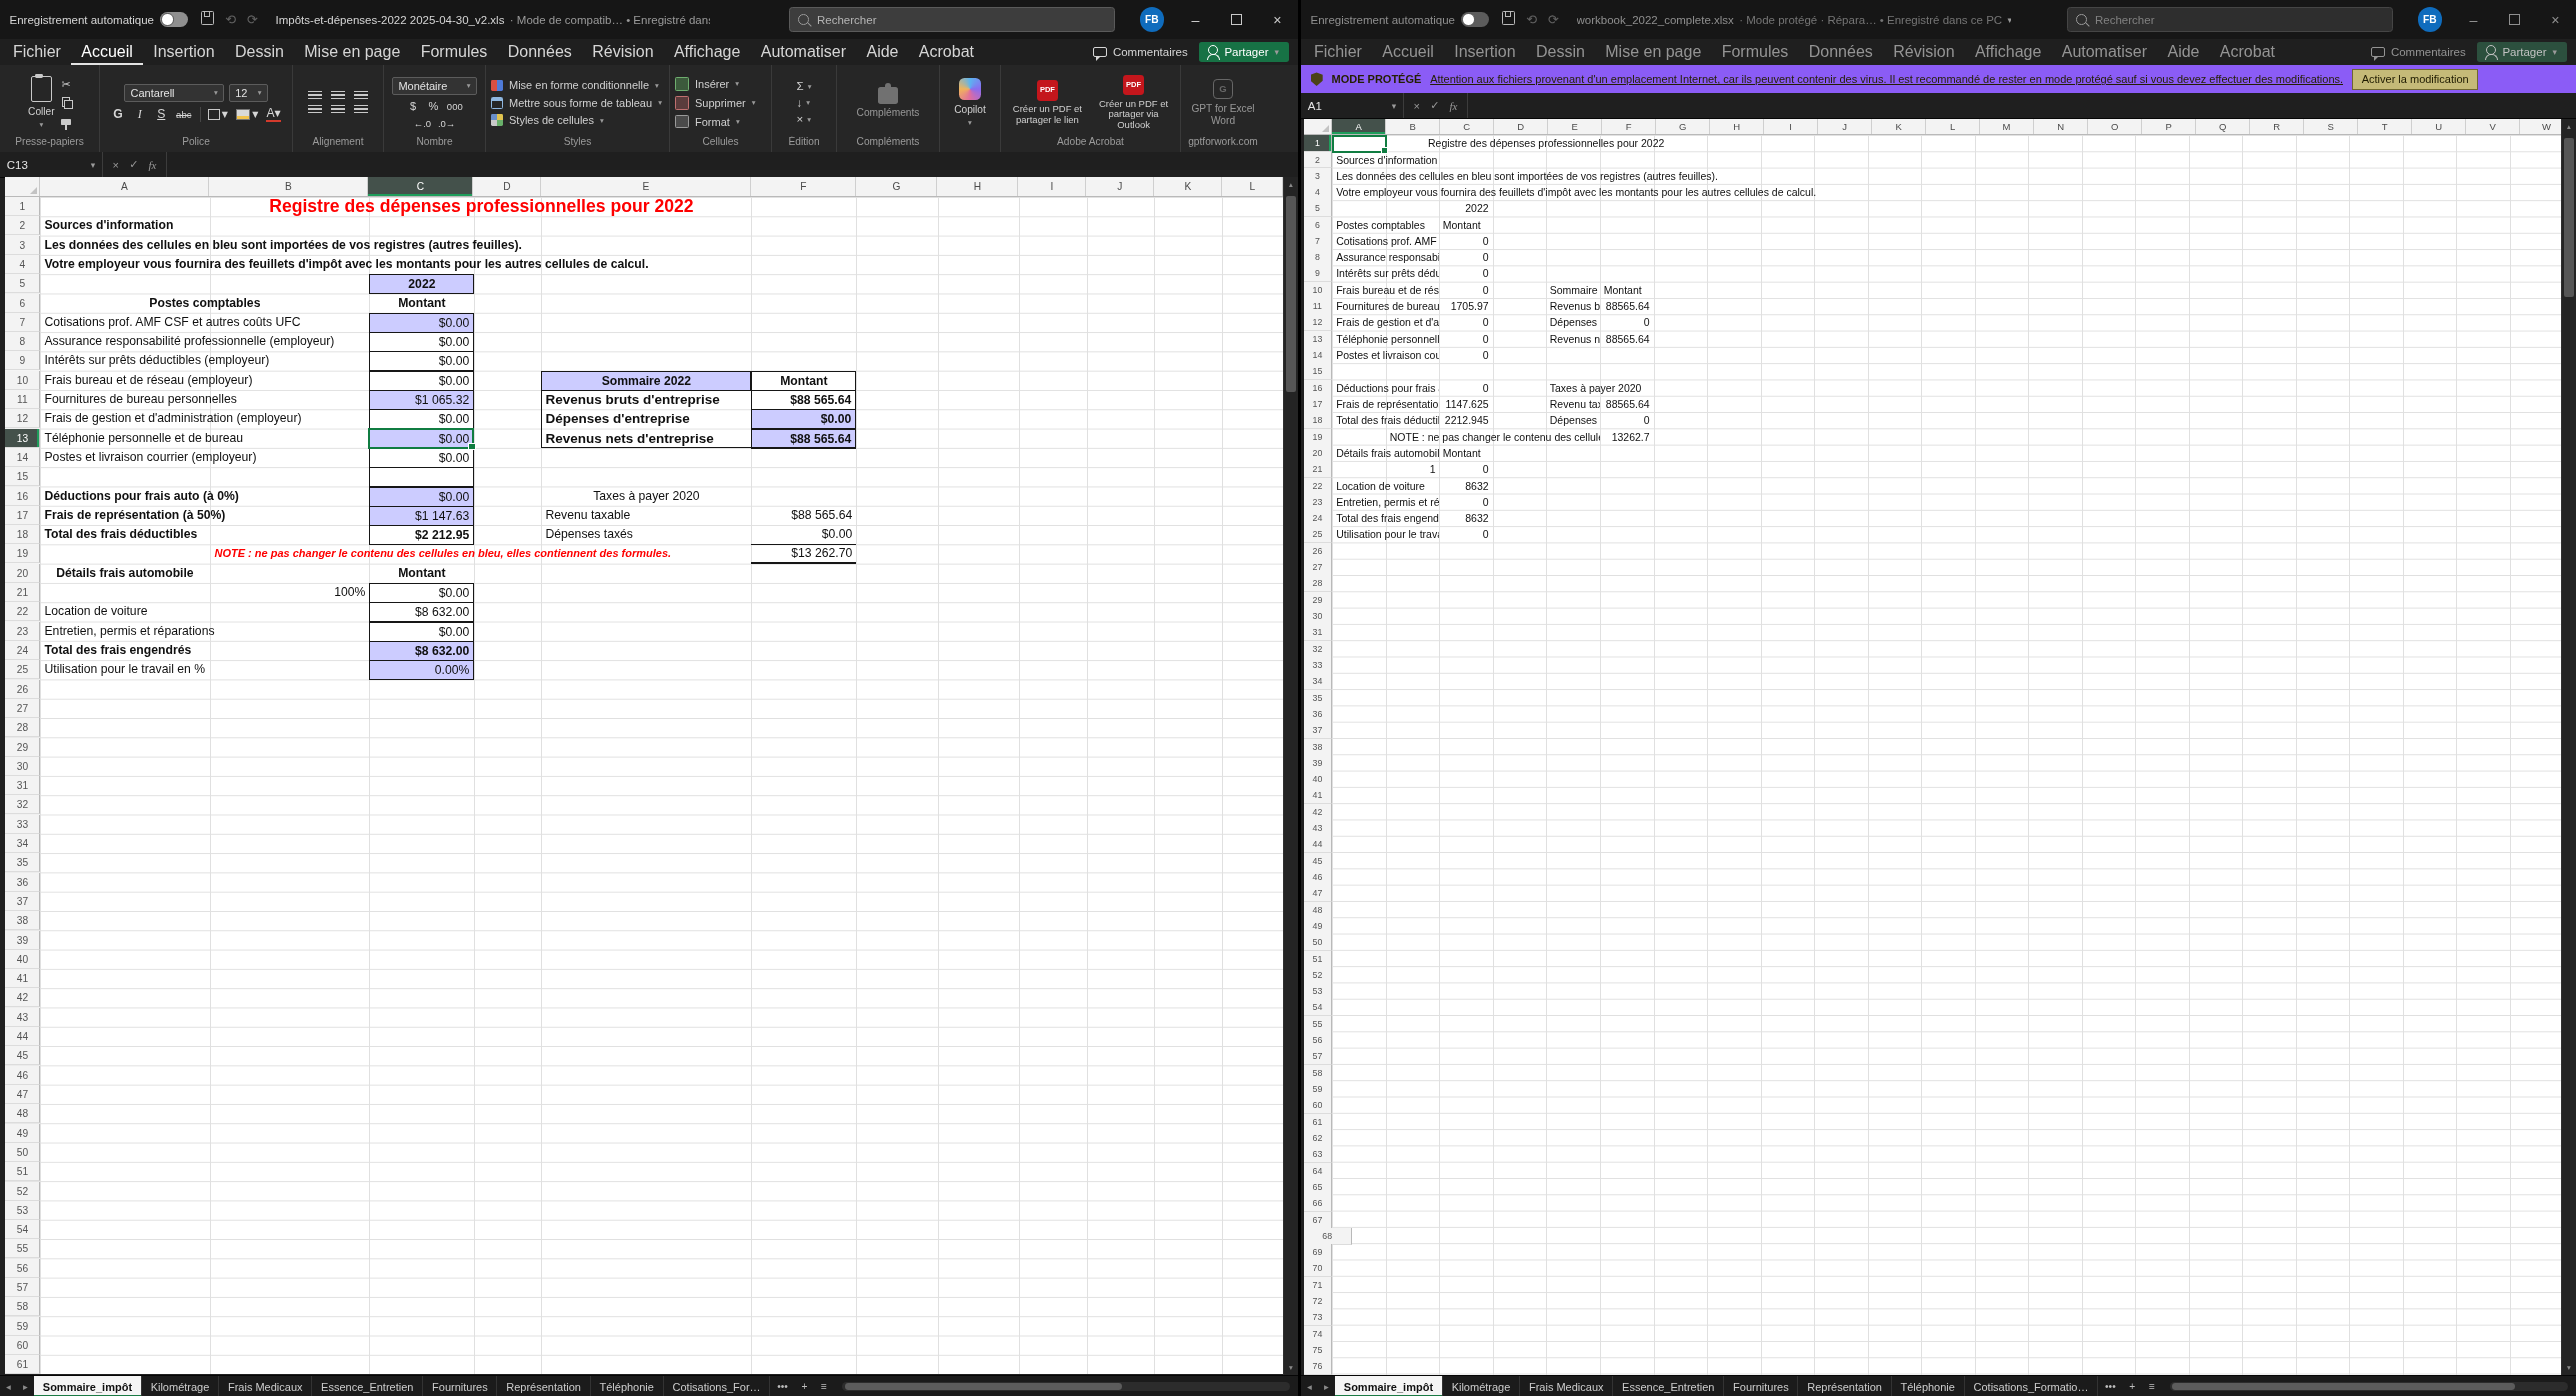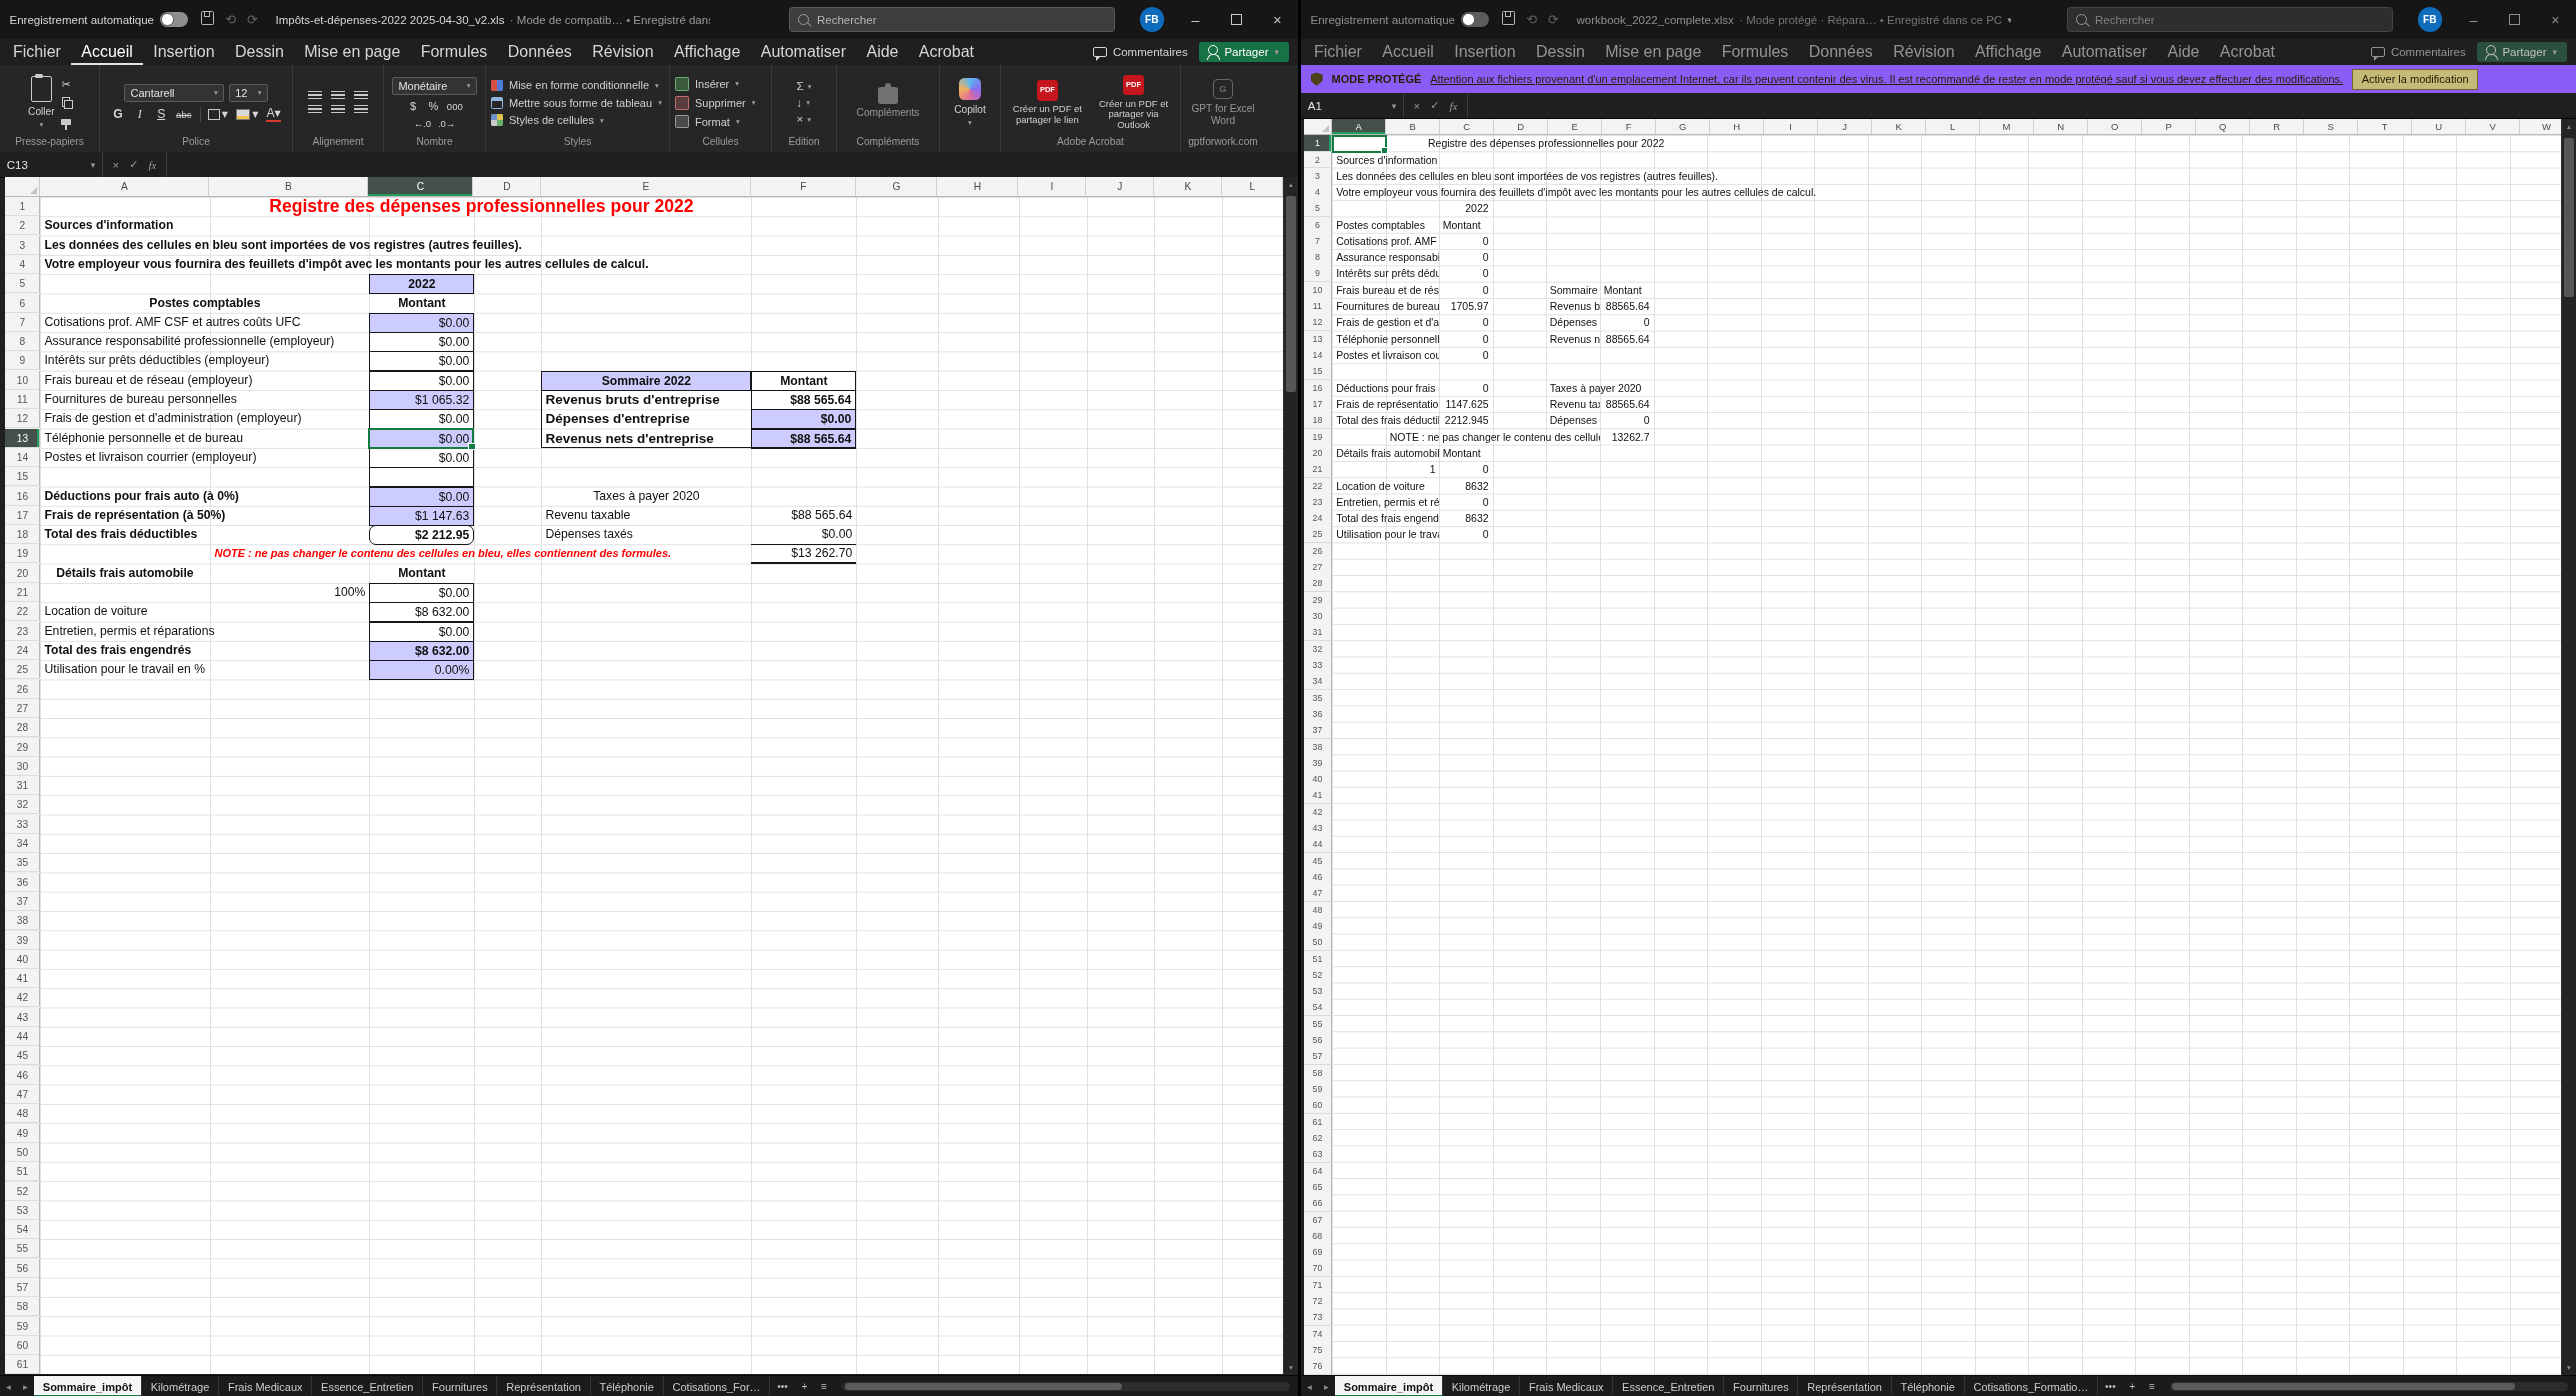--- a/index.html
+++ b/index.html
@@ -597,21 +597,21 @@
           <div class="cell k-bd k-r" style="left: 364px; top: 251px; width: 105px; height: 20px; line-height: 19.3px;">$0.00</div>
           <div class="cell k-bd k-r" style="left: 364px; top: 270px; width: 105px; height: 20px; line-height: 19.3px;"></div>
           <div class="cell k-b" style="left: 35px; top: 290px; width: 329px; height: 20px; line-height: 19.3px;">Déductions pour frais auto (à 0%)</div>
           <div class="cell k-bd k-r k-lav" style="left: 364px; top: 290px; width: 105px; height: 20px; line-height: 19.3px;">$0.00</div>
           <div class="cell k-ctr" style="left: 536px; top: 290px; width: 210px; height: 20px; line-height: 19.3px;">Taxes à payer 2020</div>
           <div class="cell k-b" style="left: 35px; top: 309px; width: 329px; height: 20px; line-height: 19.3px;">Frais de représentation (à 50%)</div>
           <div class="cell k-bd k-r k-lav" style="left: 364px; top: 309px; width: 105px; height: 20px; line-height: 19.3px;">$1 147.63</div>
           <div class="cell" style="left: 536px; top: 309px; width: 210px; height: 20px; line-height: 19.3px;">Revenu taxable</div>
           <div class="cell k-r" style="left: 746px; top: 309px; width: 105px; height: 20px; line-height: 19.3px;">$88 565.64</div>
           <div class="cell k-b" style="left: 35px; top: 328px; width: 329px; height: 20px; line-height: 19.3px;">Total des frais déductibles</div>
-          <div class="cell k-bd k-r k-b" style="left: 364px; top: 328px; width: 105px; height: 20px; line-height: 19.3px; border-radius: 7px;">$2 212.95</div>
+          <div class="cell k-bd k-r k-b" style="left: 364px; top: 328px; width: 105px; height: 20px; line-height: 19.3px;">$2 212.95</div>
           <div class="cell" style="left: 536px; top: 328px; width: 210px; height: 20px; line-height: 19.3px;">Dépenses taxés</div>
           <div class="cell k-r k-ub" style="left: 746px; top: 328px; width: 105px; height: 20px; line-height: 19.3px;">$0.00</div>
           <div class="cell k-note" style="left: 205px; top: 347px; width: 542px; height: 20px; line-height: 19.3px;">NOTE : ne pas changer le contenu des cellules en bleu, elles contiennent des formules.</div>
           <div class="cell k-r k-dub" style="left: 746px; top: 347px; width: 105px; height: 20px; line-height: 19.3px;">$13 262.70</div>
           <div class="cell k-b k-ctr" style="left: 35px; top: 367px; width: 169px; height: 20px; line-height: 19.3px;">Détails frais automobile</div>
           <div class="cell k-b k-ctr" style="left: 364px; top: 367px; width: 105px; height: 20px; line-height: 19.3px;">Montant</div>
           <div class="cell k-r" style="left: 205px; top: 386px; width: 159px; height: 20px; line-height: 19.3px;">100%</div>
           <div class="cell k-bd k-r" style="left: 364px; top: 386px; width: 105px; height: 20px; line-height: 19.3px;">$0.00</div>
           <div class="cell" style="left: 35px; top: 405px; width: 329px; height: 20px; line-height: 19.3px;">Location de voiture</div>
           <div class="cell k-bd k-r" style="left: 364px; top: 405px; width: 105px; height: 20px; line-height: 19.3px;">$8 632.00</div>
@@ -847,21 +847,21 @@
           <div class="rowhdr" style="top: 930px; height: 16.3px; width: 28.4px; line-height: 16.3px; font-size: 8.8px;">58</div>
           <div class="rowhdr" style="top: 946px; height: 16.3px; width: 28.4px; line-height: 16.3px; font-size: 8.8px;">59</div>
           <div class="rowhdr" style="top: 962px; height: 16.3px; width: 28.4px; line-height: 16.3px; font-size: 8.8px;">60</div>
           <div class="rowhdr" style="top: 979px; height: 16.3px; width: 28.4px; line-height: 16.3px; font-size: 8.8px;">61</div>
           <div class="rowhdr" style="top: 995px; height: 16.3px; width: 28.4px; line-height: 16.3px; font-size: 8.8px;">62</div>
           <div class="rowhdr" style="top: 1011px; height: 16.3px; width: 28.4px; line-height: 16.3px; font-size: 8.8px;">63</div>
           <div class="rowhdr" style="top: 1028px; height: 16.3px; width: 28.4px; line-height: 16.3px; font-size: 8.8px;">64</div>
           <div class="rowhdr" style="top: 1044px; height: 16.3px; width: 28.4px; line-height: 16.3px; font-size: 8.8px;">65</div>
           <div class="rowhdr" style="top: 1060px; height: 16.3px; width: 28.4px; line-height: 16.3px; font-size: 8.8px;">66</div>
           <div class="rowhdr" style="top: 1077px; height: 16.3px; width: 28.4px; line-height: 16.3px; font-size: 8.8px;">67</div>
-          <div class="rowhdr" style="top: 1093px; height: 16.3px; width: 28px; line-height: 16.3px; font-size: 8.8px;">68</div>
+          <div class="rowhdr" style="top: 1093px; height: 16.3px; width: 48px; line-height: 16.3px; font-size: 8.8px;">68</div>
           <div class="rowhdr" style="top: 1109px; height: 16.3px; width: 28.4px; line-height: 16.3px; font-size: 8.8px;">69</div>
           <div class="rowhdr" style="top: 1125px; height: 16.3px; width: 28.4px; line-height: 16.3px; font-size: 8.8px;">70</div>
           <div class="rowhdr" style="top: 1142px; height: 16.3px; width: 28.4px; line-height: 16.3px; font-size: 8.8px;">71</div>
           <div class="rowhdr" style="top: 1158px; height: 16.3px; width: 28.4px; line-height: 16.3px; font-size: 8.8px;">72</div>
           <div class="rowhdr" style="top: 1174px; height: 16.3px; width: 28.4px; line-height: 16.3px; font-size: 8.8px;">73</div>
           <div class="rowhdr" style="top: 1191px; height: 16.3px; width: 28.4px; line-height: 16.3px; font-size: 8.8px;">74</div>
           <div class="rowhdr" style="top: 1207px; height: 16.3px; width: 28.4px; line-height: 16.3px; font-size: 8.8px;">75</div>
           <div class="rowhdr" style="top: 1223px; height: 16.3px; width: 28.4px; line-height: 16.3px; font-size: 8.8px;">76</div>
           <div class="cell k-ctr" style="left: 82px; top: 0px; width: 321px; height: 17px; line-height: 16.3px;">Registre des dépenses professionnelles pour 2022</div>
           <div class="cell" style="left: 28.4px; top: 16.3px; width: 214px; height: 17px; line-height: 16.3px;">Sources d'information</div>

